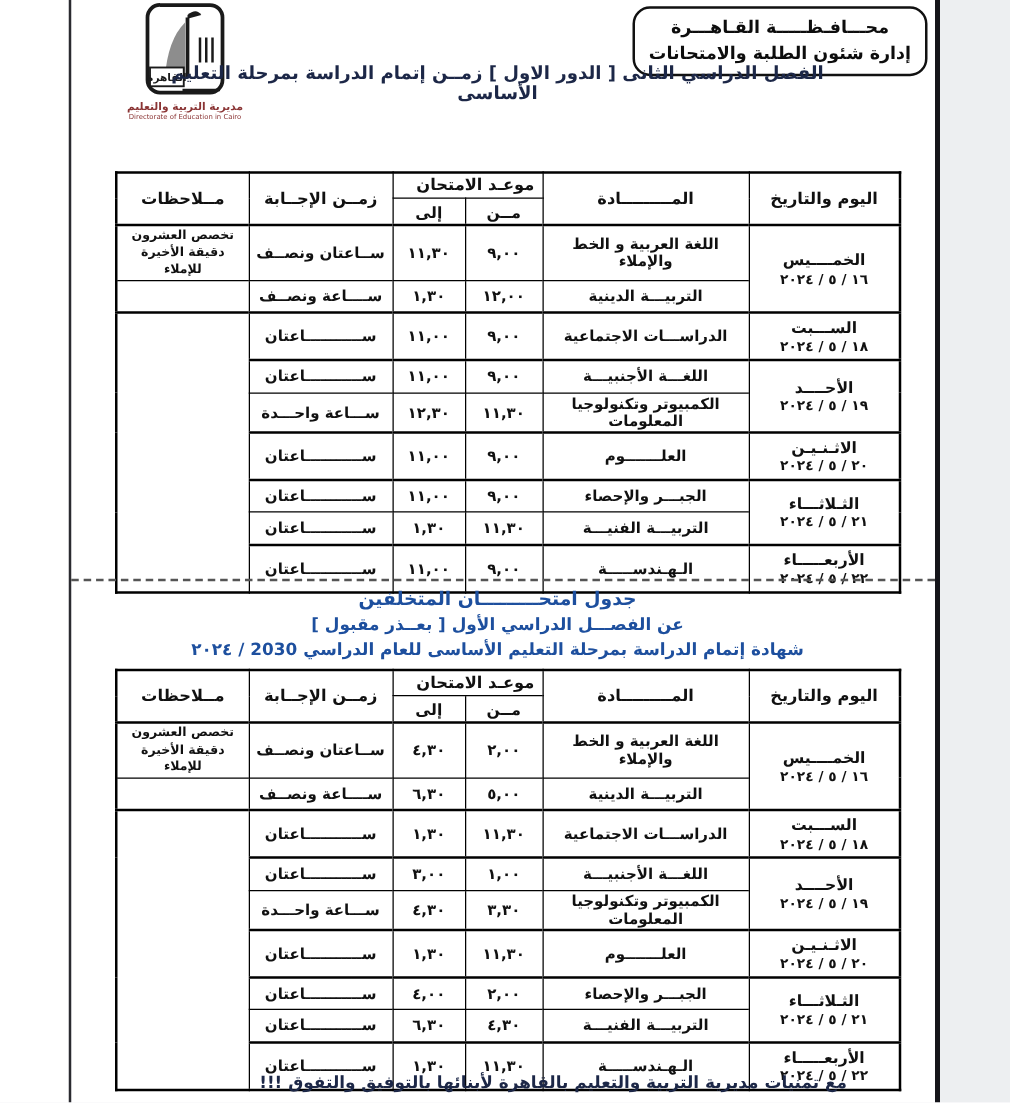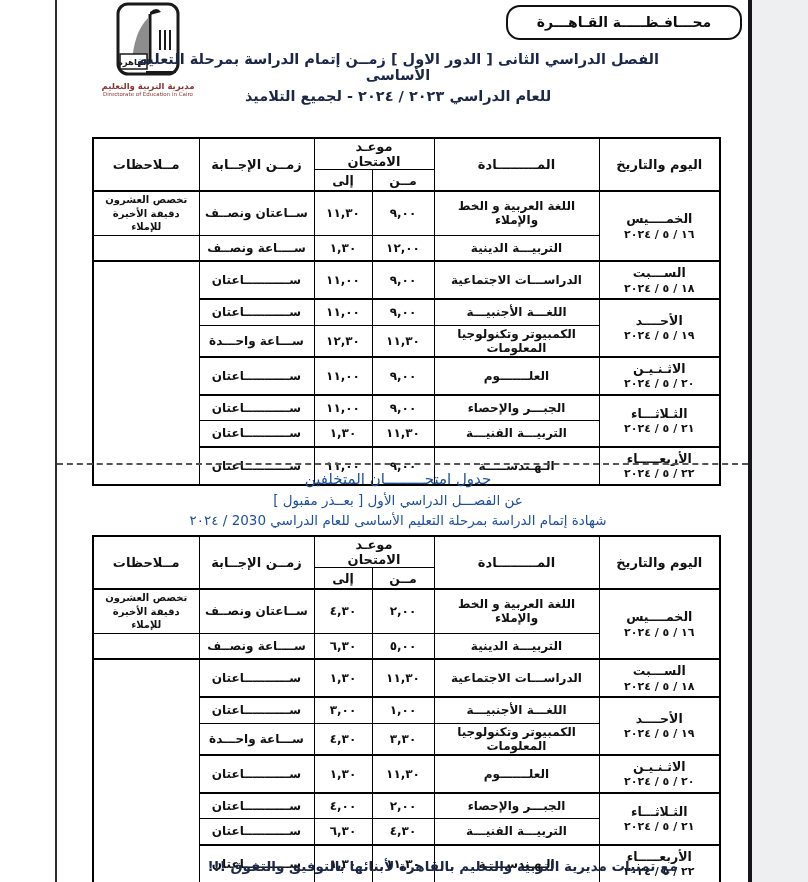--- a/index.html
+++ b/index.html
@@ -27,36 +27,36 @@
   .logo .en{font-size:5.5px;color:#8a3434;line-height:1.2;}
 
   
   .title{position:absolute;top:44px;right:145px;width:530px;text-align:center;color:#1c2747;font-weight:bold;}
   .title .t1{font-size:17px;}
   .title .t2{font-size:14.5px;margin-top:7px;}
   .title .t3{font-size:14.5px;margin-top:5px;}
 
   
   .dashed-sep{position:absolute;top:463px;left:57px;right:60px;border-top:2px dashed #555;}
-  .title2{position:absolute;top:470px;right:145px;width:530px;text-align:center;color:#1d4f9e;font-weight:normal;}
+  .title2{position:absolute;top:470px;right:145px;width:530px;text-align:center;color:#1d4f9e;font-weight:bold;}
   .title2 .t1{font-size:15px;}
   .title2 .t2{font-size:13.5px;margin-top:4px;}
   .title2 .t3{font-size:13.5px;margin-top:4px;}
 
   
   table.sched{
     position:absolute;right:87px;width:627px;border-collapse:collapse;table-layout:fixed;
     background:#fff;border:2.5px solid #000;font-weight:bold;
   }
   #table1{top:137px;}
   #table2{top:535px;}
   .c-day{width:121px}.c-subj{width:165px}.c-from{width:62px}.c-to{width:58px}.c-dur{width:115px}.c-note{width:106px}
   table.sched th,table.sched td{border:1px solid #000;padding:1px 3px;text-align:center;vertical-align:middle;overflow:hidden;}
   table.sched thead th{font-size:13px;height:21px;}
-  table.sched thead .th-time{height:19px;padding:0 18px;}
+  table.sched thead .th-time{height:19px;padding:0 6px;text-align:right;}
   table.sched thead .th-sub{font-size:12.5px;height:18px;}
   table.sched tbody tr{height:26px;}
   table.sched tbody tr.tall{height:38px;}
   table.sched tbody tr.group-start td{border-top:2.2px solid #000;}
   table.sched tbody tr:first-child td{border-top:2.2px solid #000;}
   .day-name{font-size:12.5px;line-height:1.25;}
   .day-date{font-size:11px;margin-top:1px;line-height:1.2;}
   .subject-cell{font-size:12px;}
   .time-cell{font-size:12px;}
   .duration-cell{font-size:12px;}
@@ -72,20 +72,21 @@
 <body>
 
 <div class="page">
 
   <div class="edge-strip"></div>
   <div class="edge-line-right"></div>
   <div class="edge-line-left"></div>
 
   <div class="letterhead">
     <div>محـــافـظـــــة القـاهـــرة</div>
+    <div>إدارة شئون الطلبة والامتحانات</div>
   </div>
 
   <div class="logo">
     <svg width="104" height="80" viewBox="0 0 104 80">
       <rect x="22" y="2" width="60" height="70" rx="10" fill="none" stroke="#1a1a1a" stroke-width="3"></rect>
       <path d="M54 10 q7 -6 11 0 l-11 3 z" fill="#1a1a1a"></path>
       <line x1="54" y1="12" x2="54" y2="60" stroke="#1a1a1a" stroke-width="3"></line>
       <path d="M36 60 Q38 30 52 16 L52 60 Z" fill="#8d8d8d"></path>
       <line x1="64" y1="28" x2="64" y2="48" stroke="#1a1a1a" stroke-width="2"></line>
       <line x1="69" y1="28" x2="69" y2="48" stroke="#1a1a1a" stroke-width="2"></line>
@@ -93,21 +94,20 @@
       <rect x="24" y="52" width="27" height="15" fill="#fff" stroke="#1a1a1a" stroke-width="1.5"></rect>
       <text x="37.5" y="63" font-size="8.5" text-anchor="middle" font-weight="bold" fill="#1a1a1a" font-family="DejaVu Sans, sans-serif">القاهرة</text>
       <line x1="50" y1="70" x2="80" y2="70" stroke="#1a1a1a" stroke-width="2"></line>
     </svg>
     <div class="ar">مديرية التربية والتعليم</div>
     <div class="en">Directorate of Education in Cairo</div>
   </div>
 
   <div class="title">
     <div class="t2">الفصل الدراسي الثانى [ الدور الاول ] زمــن إتمام الدراسة بمرحلة التعليم الأساسى</div>
-    <div class="t3">للعام الدراسي ٢٠٢٣ / ٢٠٢٤ - لجميع التلاميذ</div>
   </div>
 
   <table class="sched" id="table1">
     <colgroup>
       <col class="c-day">
         <col class="c-subj">
         <col class="c-from">
         <col class="c-to">
         <col class="c-dur">
         <col class="c-note">

